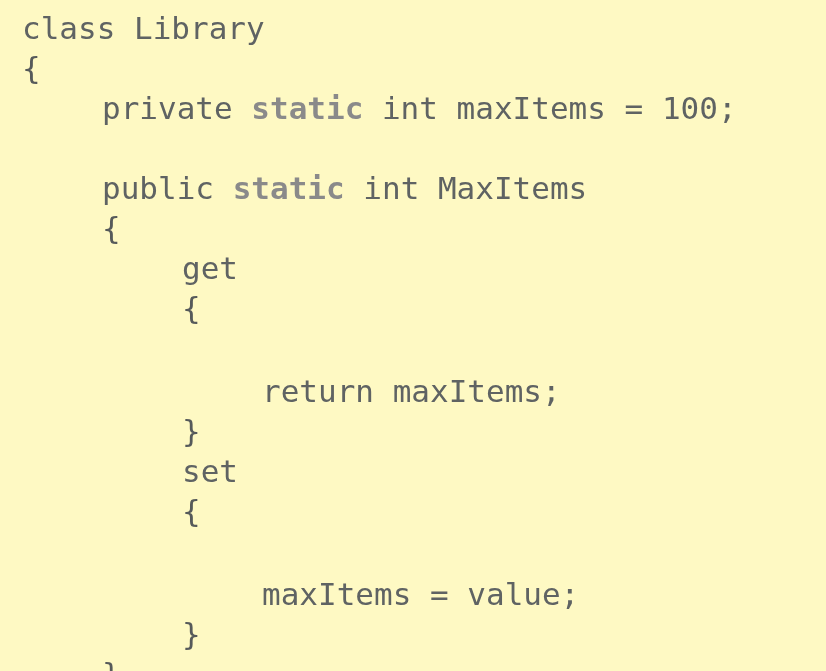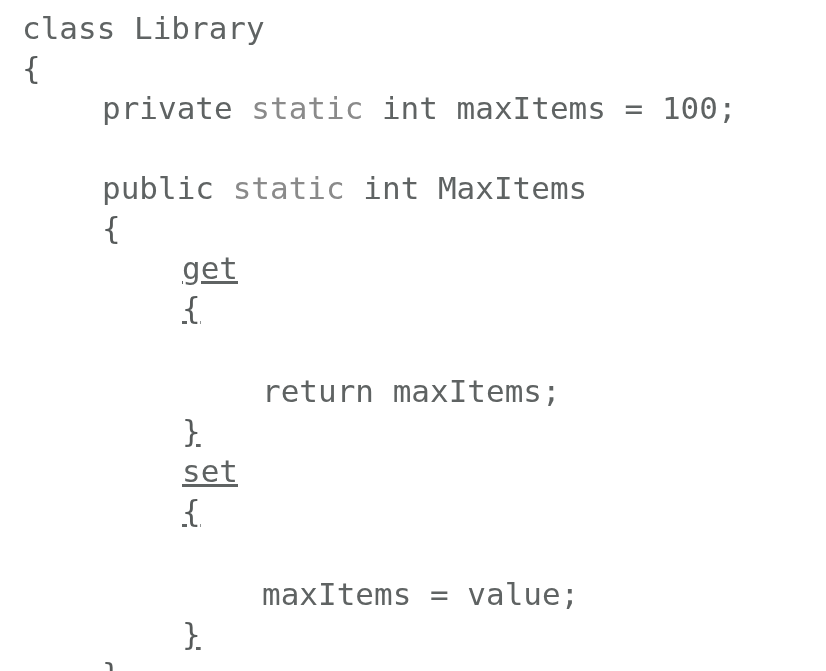--- a/index.html
+++ b/index.html
@@ -33,37 +33,37 @@
     font-size: 31px;
     letter-spacing: 0;
     color: #5f6363;
     white-space: pre;
     font-weight: 400;
   }
 
   
   .ind-0  { padding-left: 0px;   }
   .ind-4  { padding-left: 80px;  }
-  .ind-8  { padding-left: 160px; text-decoration: underline; }
+  .ind-8  { padding-left: 160px; }
   .ind-12 { padding-left: 240px; margin-top: 43px; }
 
   
   .code-line.blank { color: transparent; }
 
   
   .tok-brace { color: #565a5a; }
 
   
   .tok-plain { color: #5f6363; }
 
   
   .tok-kw-bold {
     color: #8a8a8a;
-    font-weight: 400;
+    font-weight: 700;
     text-align: center;
   }
 </style>
 </head>
 <body>
 
-<div id="slide" style="background: #ffffff;">
+<div id="slide" style="background: #fef9c3;">
   <pre id="code-listing"><div class="code-line ind-0"><span class="tok-plain" style="color: rgb(95, 99, 99);">class Library</span></div><div class="code-line ind-0"><span class="tok-brace" style="color: rgb(86, 90, 90);">{</span></div><div class="code-line ind-4"><span class="tok-plain" style="color: rgb(95, 99, 99);">private </span><span class="tok-kw-bold" style="color: rgb(138, 138, 138);">static</span><span class="tok-plain" style="color: rgb(95, 99, 99);"> int maxItems = 100;</span></div><div class="code-line ind-0 blank"><span class="tok-plain" style="color: rgb(95, 99, 99);"> </span></div><div class="code-line ind-4"><span class="tok-plain" style="color: rgb(95, 99, 99);">public </span><span class="tok-kw-bold" style="color: rgb(138, 138, 138);">static</span><span class="tok-plain" style="color: rgb(95, 99, 99);"> int MaxItems</span></div><div class="code-line ind-4"><span class="tok-brace" style="color: rgb(86, 90, 90);">{</span></div><div class="code-line ind-8"><span class="tok-plain" style="color: rgb(95, 99, 99);">get</span></div><div class="code-line ind-8"><span class="tok-brace" style="color: rgb(86, 90, 90);">{</span></div><div class="code-line ind-12"><span class="tok-plain" style="color: rgb(95, 99, 99);">return maxItems;</span></div><div class="code-line ind-8"><span class="tok-brace" style="color: rgb(86, 90, 90);">}</span></div><div class="code-line ind-8"><span class="tok-plain" style="color: rgb(95, 99, 99);">set</span></div><div class="code-line ind-8"><span class="tok-brace" style="color: rgb(86, 90, 90);">{</span></div><div class="code-line ind-12"><span class="tok-plain" style="color: rgb(95, 99, 99);">maxItems = value;</span></div><div class="code-line ind-8"><span class="tok-brace" style="color: rgb(86, 90, 90);">}</span></div><div class="code-line ind-4"><span class="tok-brace" style="color: rgb(86, 90, 90);">}</span></div><div class="code-line ind-0"><span class="tok-brace" style="color: rgb(86, 90, 90);">}</span></div></pre>
 </div>
 
 </body></html>

